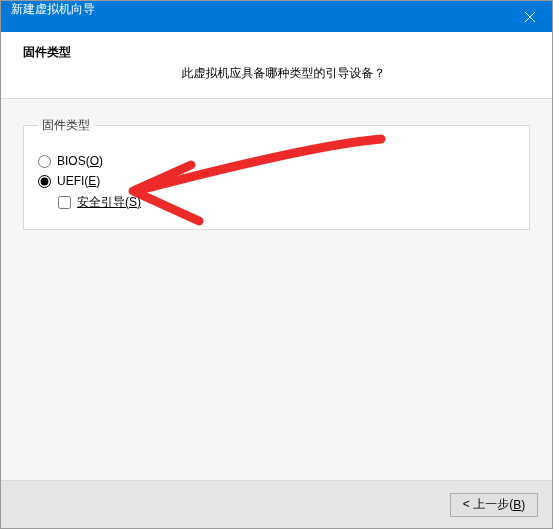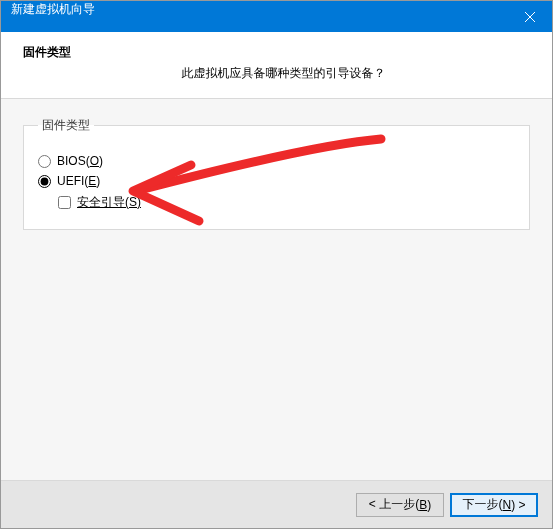--- a/index.html
+++ b/index.html
@@ -71,20 +71,15 @@
     <path d="M 360 10 C 300 15, 180 45, 115 62" stroke="#ed2a2a" stroke-width="9" fill="none" stroke-linecap="round"></path>
     <path d="M 170 36 L 112 62 L 178 92" stroke="#ed2a2a" stroke-width="9" fill="none" stroke-linecap="round" stroke-linejoin="round"></path>
   </svg>
 
   <div class="footer">
     <button class="btn">
         <span>&lt; 上一步(</span>
         <span class="hotkey">B</span>
         <span>)</span>
       </button>
-    <button class="btn default">
-        <span>下一步(</span>
-        <span class="hotkey">N</span>
-        <span>) &gt;</span>
-      </button>
   </div>
 
 </div>
 
 </body></html>

